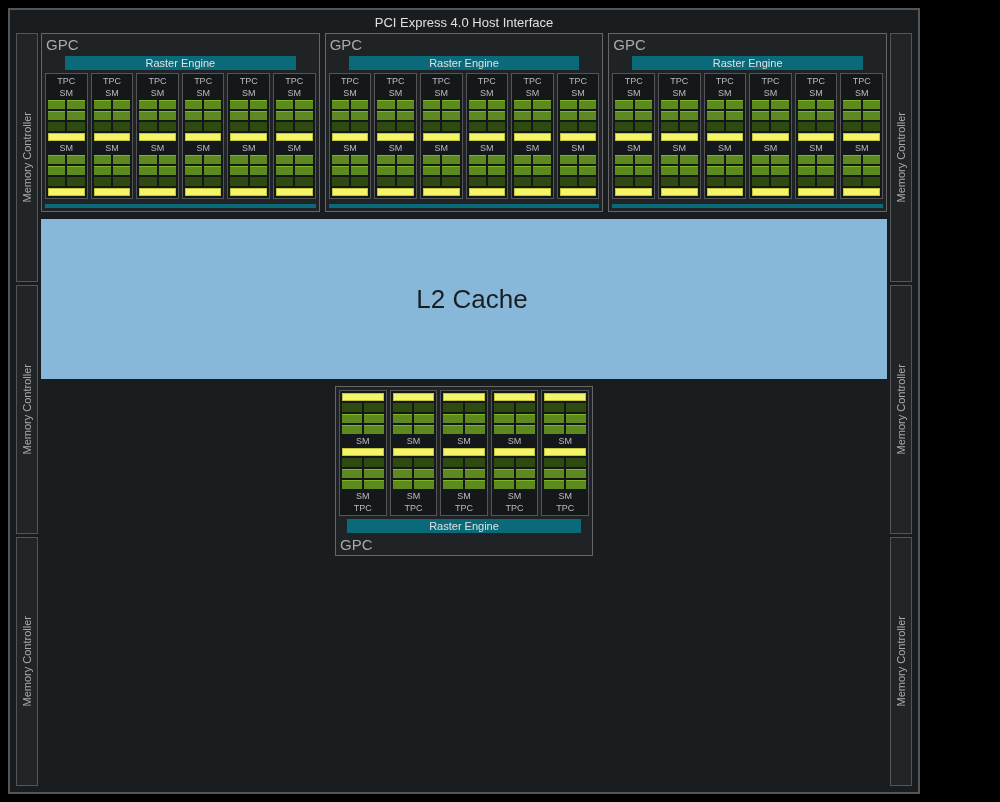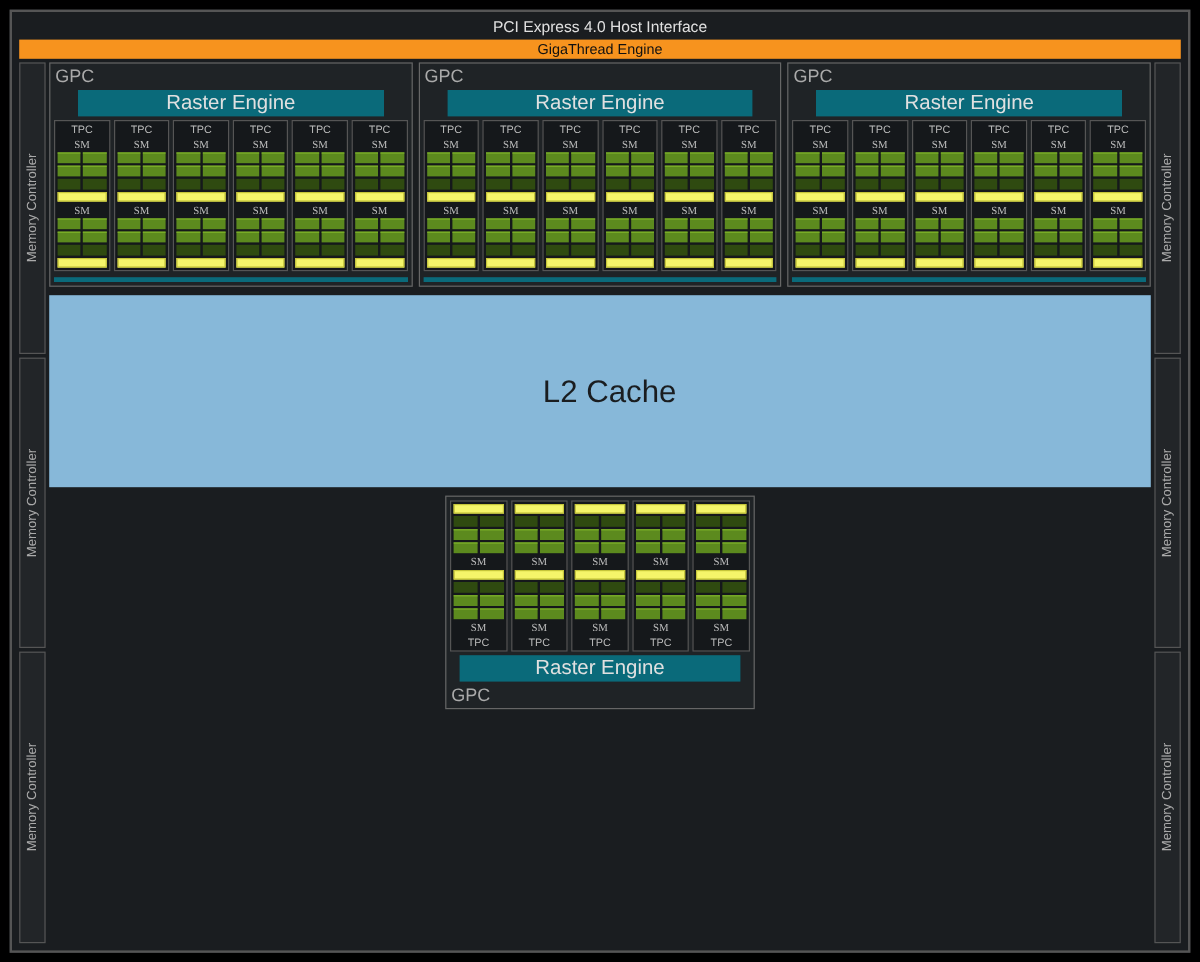--- a/index.html
+++ b/index.html
@@ -6,21 +6,21 @@
   body {
     background: #000;
     font-family: Arial, sans-serif;
     width: 1000px;
     height: 802px;
     overflow: hidden;
     color: #ccc;
     font-size: 11px;
   }
   .chip {
-    width: 984px;
+    width: 912px;
     height: 786px;
     margin: 8px;
     border: 2px solid #555;
     background: #1a1d20;
     display: flex;
     flex-direction: column;
     padding: 3px;
   }
   .pci {
     text-align: center;
@@ -102,21 +102,21 @@
   }
   .gpc-label {
     font-size: 15px;
     color: #aaa;
     padding: 0 1px;
   }
   .raster {
     background: #0a6a7a;
     color: #e0e0e0;
     text-align: center;
-    font-size: 17px;
+    font-size: 11px;
     padding: 1px 0;
     margin: 0 20px;
   }
   .tpc-row {
     display: flex;
     gap: 3px;
   }
   .tpc {
     flex: 1;
     border: 1px solid #555;
@@ -129,21 +129,20 @@
   .tpc-label, .sm-label {
     font-size: 9px;
     text-align: center;
     color: #bbb;
     line-height: 10px;
   }
   .sm-block {
     display:flex;
     flex-direction:column;
     gap:2px;
-    font-family:Liberation Serif, serif;
   }
   .units {
     display:flex;
     gap:2px;
   }
   .unit {
     flex:1;
     height:9px;
     background:#5c8a1e;
     border-top:1px solid #7fb52a;
@@ -193,21 +192,20 @@
     gap:3px;
   }
   .gpc-bottom .raster { margin: 0 8px; }
 </style>
 </head>
 <body>
 
 <div class="chip">
 
   <div class="pci">PCI Express 4.0 Host Interface</div>
-  <div class="gigathread">GigaThread Engine</div>
 
 
   <div class="middle">
 
     <div class="mem-col">
       <div class="mem-ctrl">
           <span>Memory Controller</span>
         </div>
       <div class="mem-ctrl">
           <span>Memory Controller</span>

